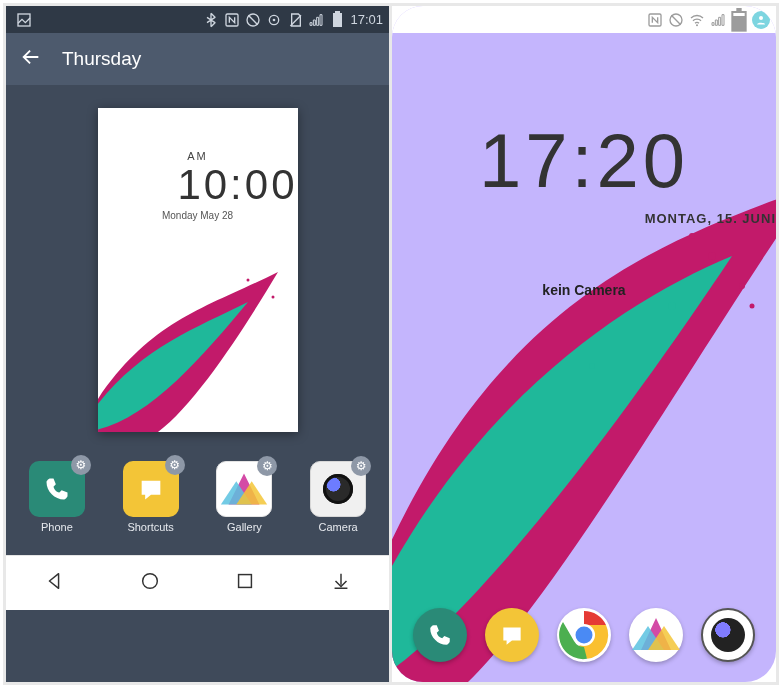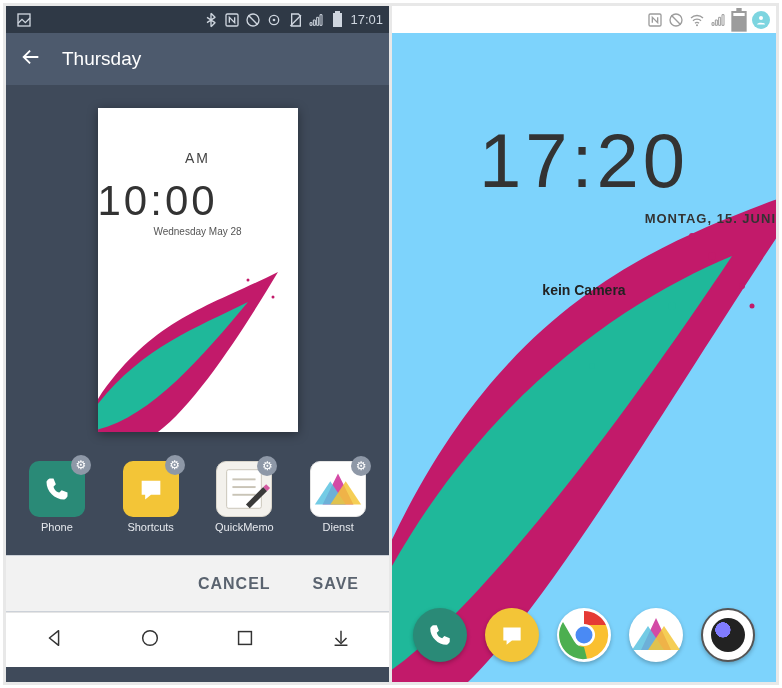--- a/index.html
+++ b/index.html
@@ -12,21 +12,21 @@
     position: relative;
   }
   .outer {
     width: 776px; height: 682px;
     border: 3px solid #e8e8e8;
     display: flex;
     position: absolute; top: 3px; left: 3px;
   }
   .panel { position: relative; overflow: hidden; }
   .left  { width: 386px; height: 100%; background:#3f4a5a; border-right:3px solid #e8e8e8;}
-  .right { width: 384px; height: 100%; background:#7dd3fc; }
+  .right { width: 384px; height: 100%; background:#c4b5fd;border-radius:31px; }
 
   
   .statusbar {
     height: 27px; width:100%; display:flex; align-items:center; justify-content:flex-end;
     padding:0 6px; gap:5px; font-size:13px;
   }
   .left .statusbar { background:#2f3946; color:#cfd6df; }
   .right .statusbar { background:#fff; color:#9c9c9c; }
   .status-glyph { display:inline-flex; align-items:center; justify-content:center; width:16px; height:16px;}
   .status-left-group { margin-left:4px; display:flex; gap:4px; margin-right:auto;}
@@ -35,22 +35,22 @@
   .avatar { width:18px;height:18px;border-radius:50%;background:#7dd5e0;display:flex;align-items:center;justify-content:center;}
   .avatar svg{width:12px;height:12px;fill:#fff;}
 
   
   .app-header{height:52px;background:#4d5a6d;color:#fff;display:flex;align-items:center;padding:0 14px;gap:20px;font-size:19px;}
   .back-arrow svg{width:22px;height:22px;stroke:#fff;fill:none;stroke-width:2;}
 
   
   .preview-zone{position:relative;height:370px;display:flex;align-items:center;justify-content:center;}
   .preview-card{width:200px;height:324px;background:#fff;box-shadow:0 2px 10px rgba(0,0,0,.4);position:relative;overflow:hidden;}
-  .pv-am{font-size:14px;letter-spacing:2px;color:#444;text-align:center;margin-top:42px;}
-  .pv-time{font-size:42px;font-weight:200;letter-spacing:3px;color:#333;text-align:left;line-height:1;margin-top:14px;}
+  .pv-am{font-size:11px;letter-spacing:2px;color:#444;text-align:center;margin-top:42px;}
+  .pv-time{font-size:42px;font-weight:200;letter-spacing:3px;color:#333;text-align:right;line-height:1;margin-top:2px;}
   .pv-date{font-size:10px;color:#555;text-align:center;margin-top:4px;}
   .pv-splash{position:absolute;left:0;right:0;bottom:0;height:200px;}
 
   
   .shortcut-row{height:100px;display:flex;justify-content:space-around;align-items:flex-start;padding:6px 4px 12px;background:#3f4a5a;}
   .shortcut{width:70px;display:flex;flex-direction:column;align-items:center;gap:4px;color:#e6e9ee;font-size:11px;position:relative;}
   .app-icon{width:56px;height:56px;border-radius:10px;display:flex;align-items:center;justify-content:center;position:relative;}
   .app-icon .gear-badge{position:absolute;top:-6px;right:-6px;width:20px;height:20px;border-radius:50%;background:#8e98a7;display:flex;align-items:center;justify-content:center;}
   .app-icon .gear-badge::after{content:"⚙";font-size:12px;color:#fff;}
   .ic-phone{background:#2a8a77;}
@@ -147,21 +147,21 @@
             <path d="M20 12 H4 M11 5 L4 12 L11 19"></path>
           </svg>
       </span>
       <span>Thursday</span>
     </div>
 
     <div class="preview-zone">
       <div class="preview-card">
         <div class="pv-am">AM</div>
         <div class="pv-time">10:00</div>
-        <div class="pv-date">Wednesday May 28</div>
+        <div class="pv-date">Monday May 28</div>
         <svg class="pv-splash" viewBox="0 0 200 200" preserveAspectRatio="xMidYMax slice">
           <path d="M-20 200 C 40 90, 100 80, 180 40 C 150 90, 100 170, 60 200 Z" fill="#c21a6a"></path>
           <path d="M-20 200 C 30 120, 90 100, 150 70 C 100 130, 40 200, -20 200 Z" fill="#1fb89a"></path>
           <circle cx="165" cy="55" r="2" fill="#c21a6a"></circle>
             <circle cx="175" cy="65" r="1.5" fill="#c21a6a"></circle>
           <circle cx="150" cy="48" r="1.5" fill="#c21a6a"></circle>
             <circle cx="110" cy="95" r="2" fill="#1fb89a"></circle>
         </svg>
       </div>
     </div>
@@ -179,50 +179,39 @@
       <div class="shortcut">
         <div class="app-icon ic-msg">
           <svg viewBox="0 0 24 24">
               <path d="M4 5 H20 V17 H12 L7 21 V17 H4 Z"></path>
             </svg>
           <span class="gear-badge"></span>
         </div>
         <span>Shortcuts</span>
       </div>
       <div class="shortcut">
-        <div class="app-icon ic-memo">
-          <svg viewBox="0 0 56 56">
-              <rect x="10" y="8" width="36" height="40" rx="2" fill="#fff" stroke="#c9c4b7"></rect>
-              <line x1="16" y1="18" x2="40" y2="18" stroke="#c9c4b7" stroke-width="2"></line>
-              <line x1="16" y1="26" x2="40" y2="26" stroke="#c9c4b7" stroke-width="2"></line>
-              <line x1="16" y1="34" x2="40" y2="34" stroke="#c9c4b7" stroke-width="2"></line>
-              <path d="M30 44 L48 26 L52 30 L34 48 Z" fill="#3a3a3a"></path>
-              <path d="M48 26 L52 30 L55 27 L51 23 Z" fill="#d35aa0"></path>
-            </svg>
-          <span class="gear-badge"></span>
-        </div>
-        <span>QuickMemo</span>
-      </div>
-      <div class="shortcut">
         <div class="app-icon ic-gallery">
           <svg viewBox="0 0 56 56">
               <polygon points="28,12 44,44 12,44" fill="#d44aa6"></polygon>
               <polygon points="20,20 36,44 4,44" fill="#5bc2e0" opacity=".85"></polygon>
               <polygon points="36,20 52,44 20,44" fill="#f3c537" opacity=".85"></polygon>
             </svg>
           <span class="gear-badge"></span>
         </div>
-        <span>Dienst</span>
-      </div>
-    </div>
-
-    <div class="action-bar">
-      <span>CANCEL</span>
-      <span>SAVE</span>
-    </div>
+        <span>Gallery</span>
+      </div>
+      <div class="shortcut">
+        <div class="app-icon ic-camera">
+          <span class="cam-lens"></span>
+          <span class="gear-badge"></span>
+        </div>
+        <span>Camera</span>
+      </div>
+    </div>
+
 
     <div class="navbar">
       <span class="nav-btn"><svg viewBox="0 0 24 24">
             <path d="M17 4 L7 12 L17 20 Z" stroke-linejoin="round"></path>
           </svg></span>
       <span class="nav-btn"><svg viewBox="0 0 24 24">
             <circle cx="12" cy="12" r="8"></circle>
           </svg></span>
       <span class="nav-btn"><svg viewBox="0 0 24 24">
             <rect x="5" y="5" width="14" height="14"></rect>

